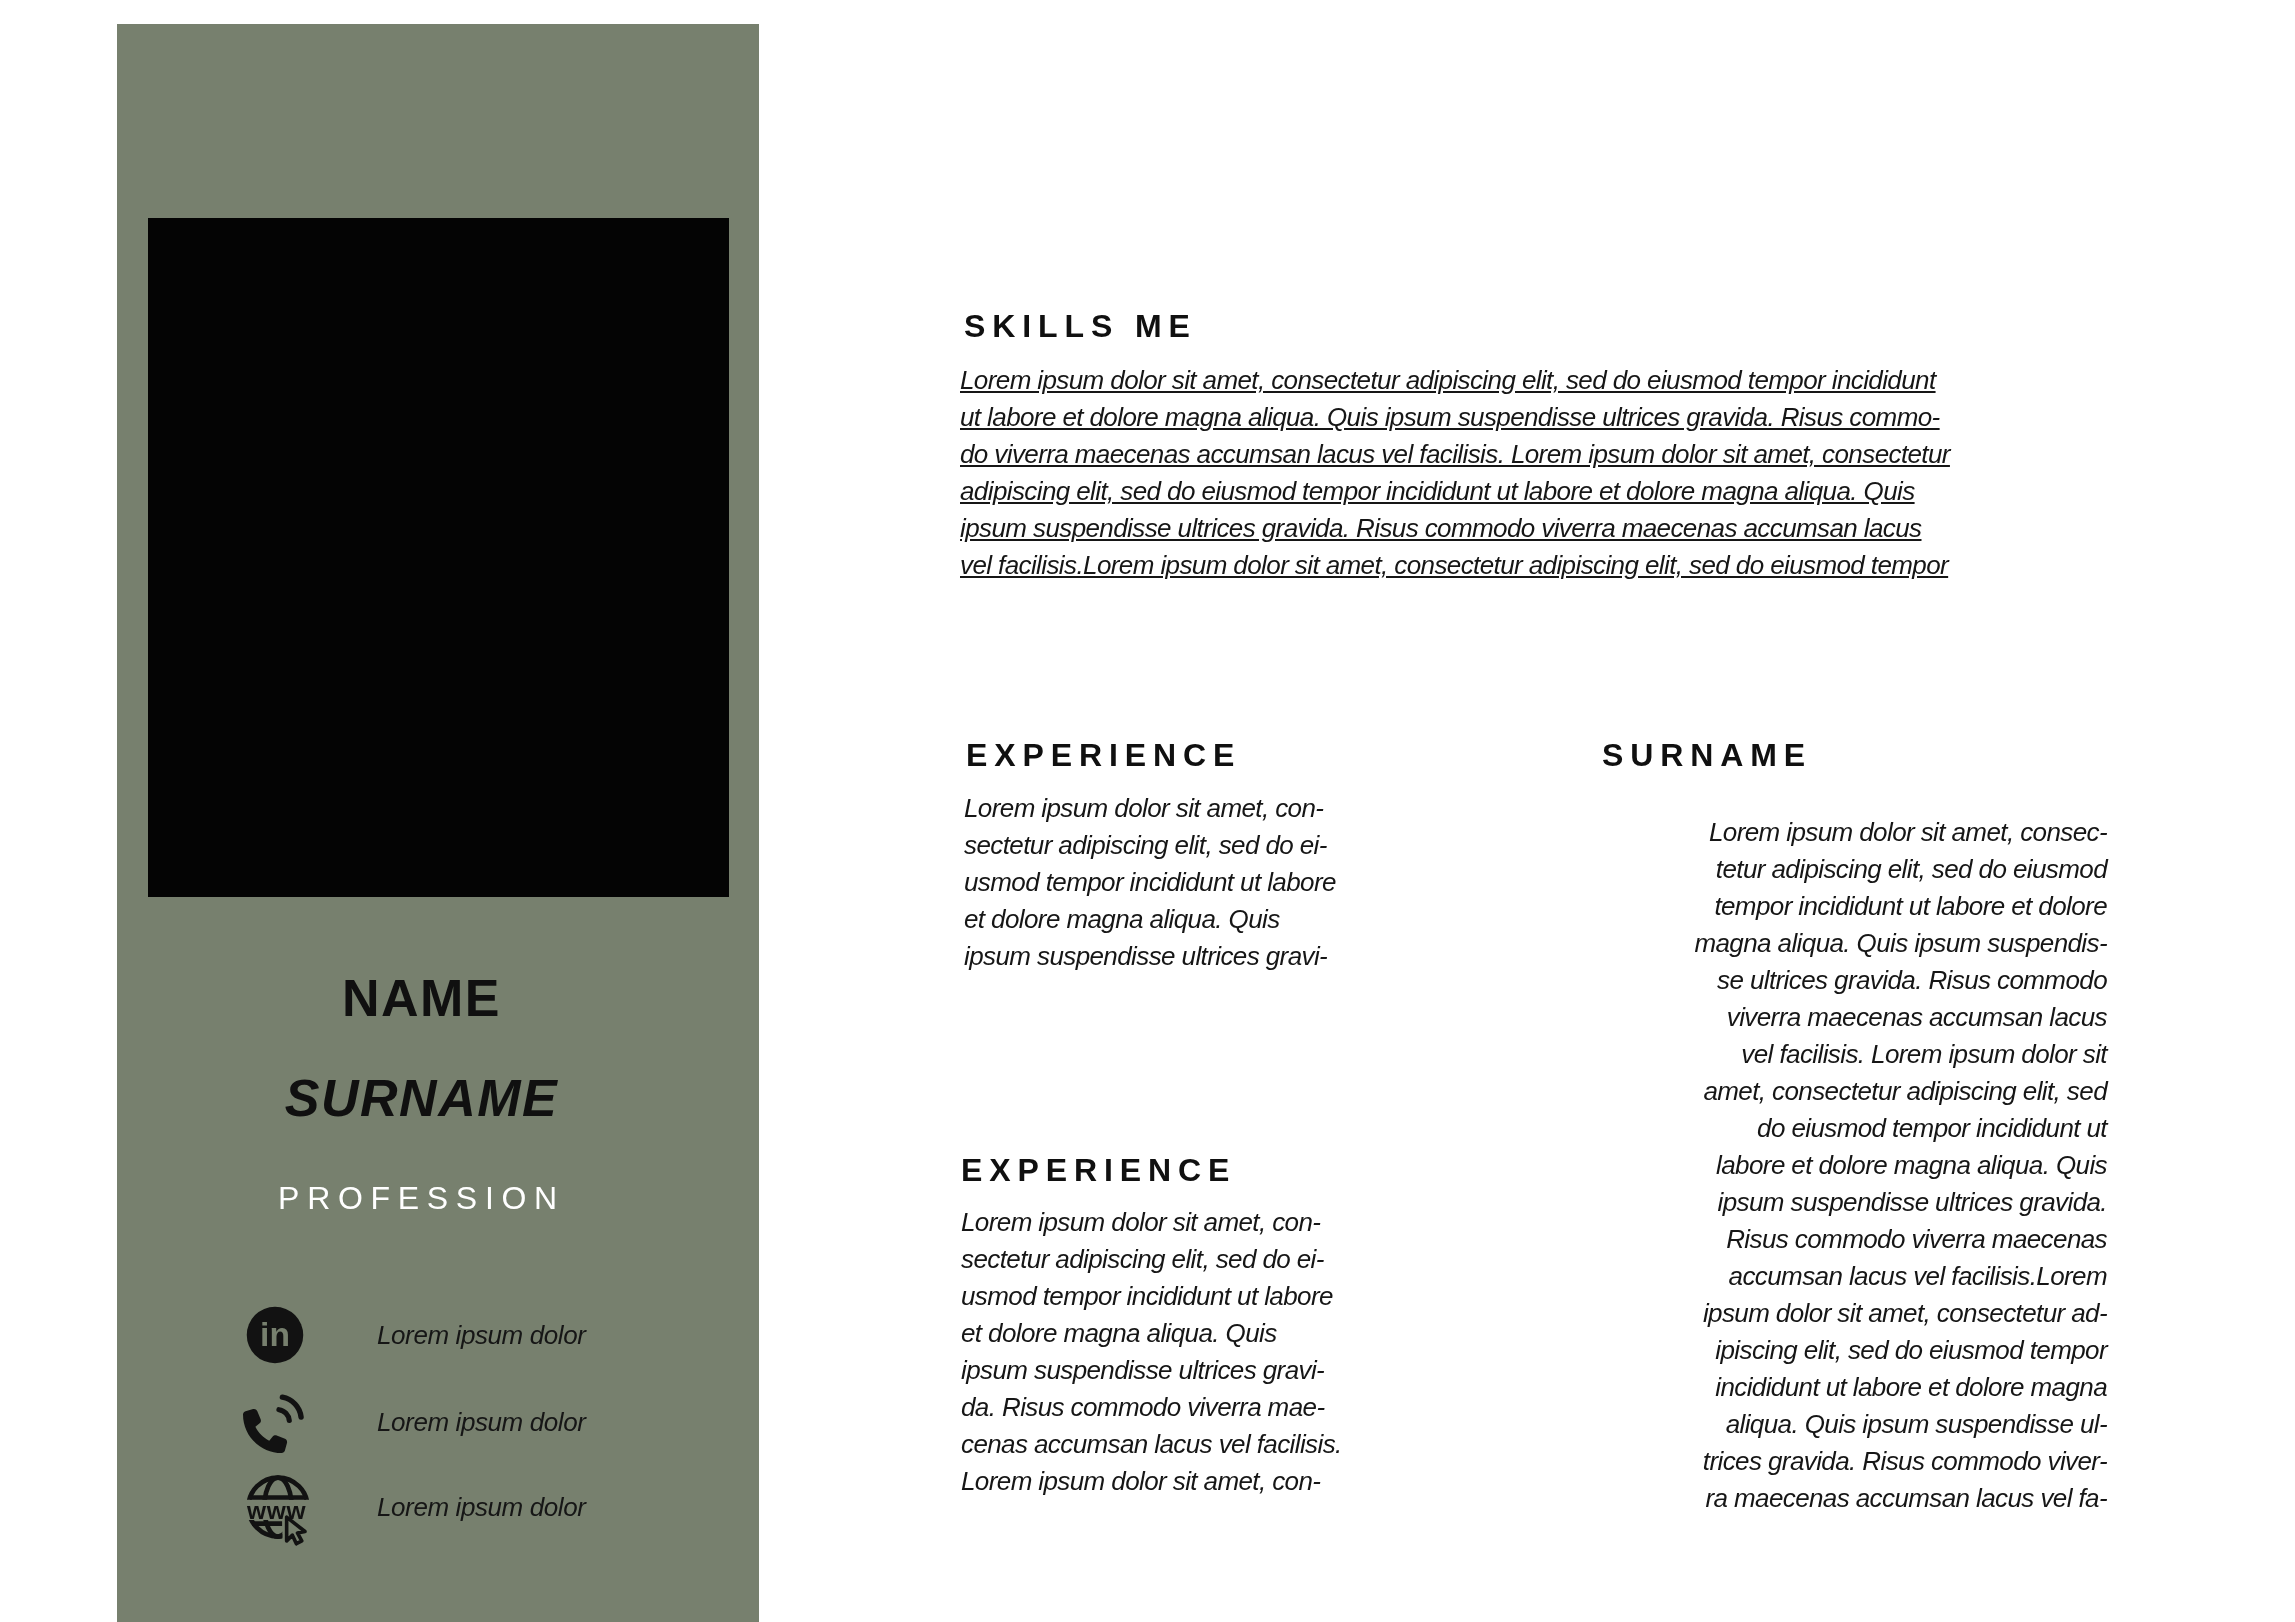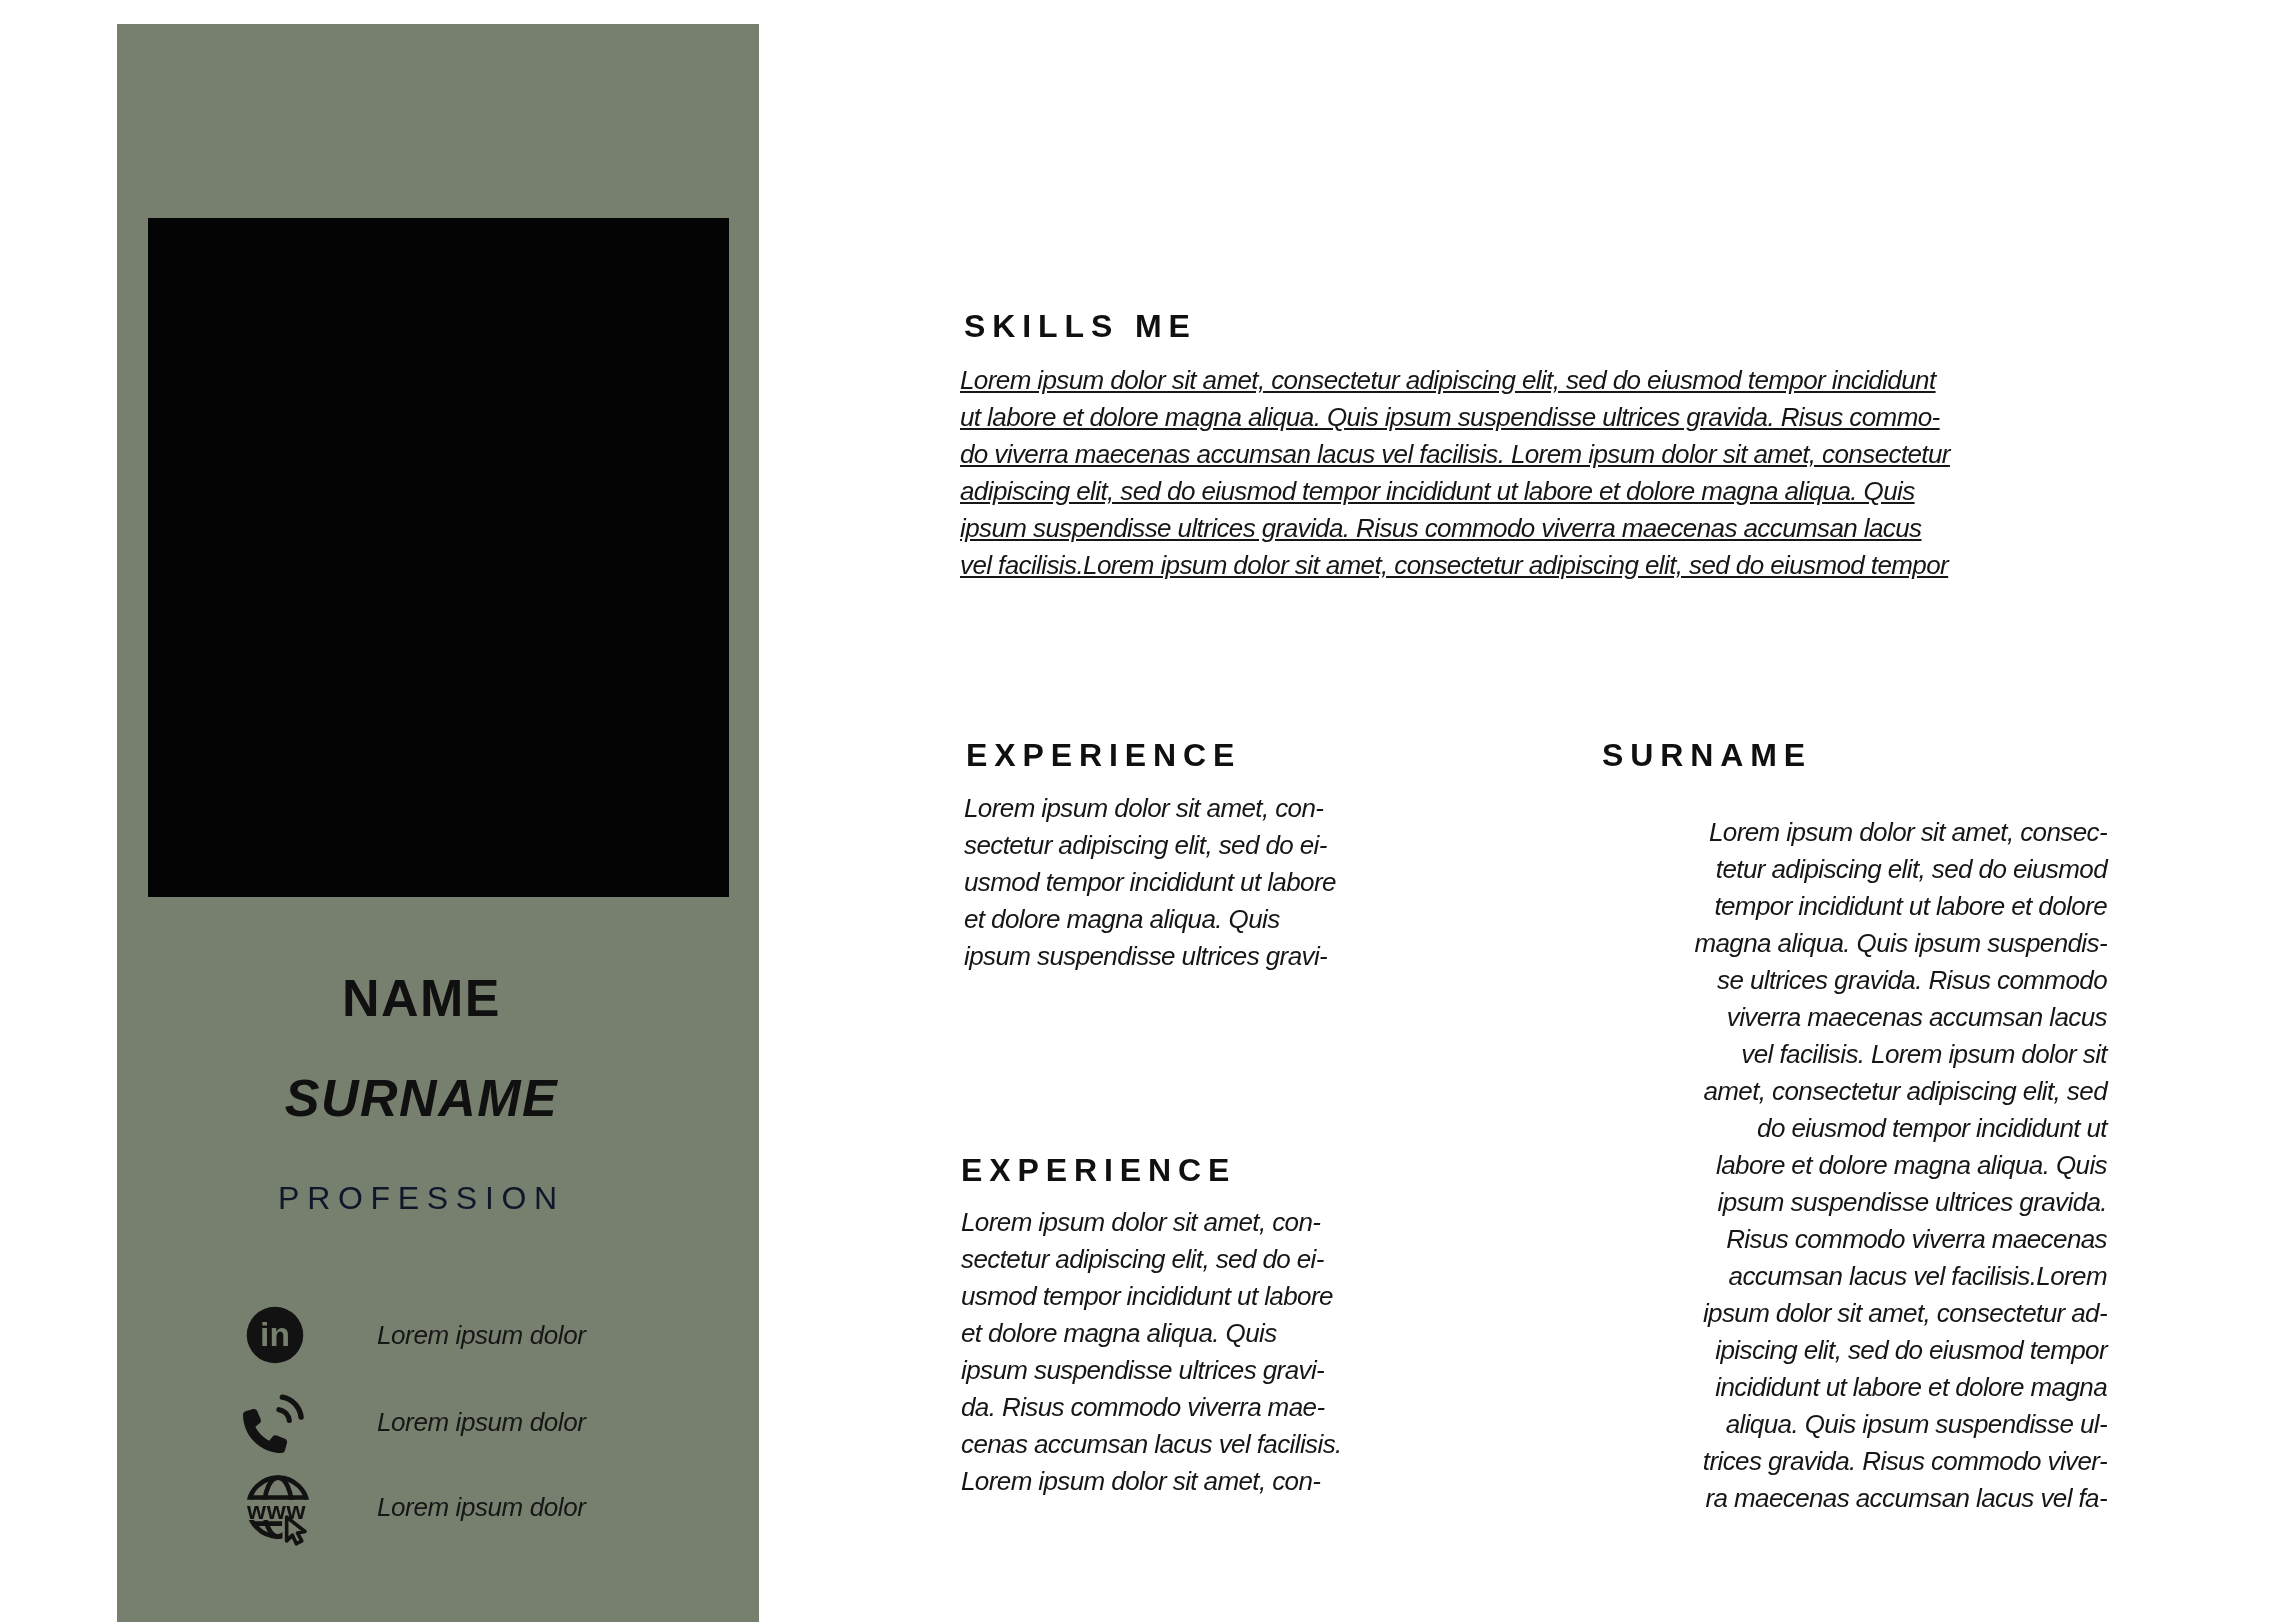--- a/index.html
+++ b/index.html
@@ -4,21 +4,21 @@
 <style>
   html,body{margin:0;padding:0;background:#ffffff;}
   .page{
     position:relative;width:2295px;height:1623px;background:#ffffff;overflow:hidden;
     font-family:"Liberation Sans","DejaVu Sans",sans-serif;color:#1c1c1c;
   }
   .sidebar{position:absolute;left:117px;top:0;width:642px;height:1623px;background:#77806e;margin-top:24px;}
   .photo{position:absolute;left:31px;top:194px;width:581px;height:679px;background:#040404;}
   .title-block{position:absolute;left:0;width:609px;text-align:center;}
   .name-line{font-weight:bold;font-size:52px;line-height:54px;letter-spacing:1.5px;color:#101010;}
-  .profession-line{font-weight:normal;font-size:32px;line-height:35px;letter-spacing:7.7px;color:#0f172a;}
+  .profession-line{font-weight:normal;font-size:32px;line-height:35px;letter-spacing:7.7px;color:#ffffff;}
   .contact-icon{position:absolute;}
   .contact-label{position:absolute;left:260px;font-style:italic;font-size:26px;line-height:37px;letter-spacing:-0.4px;color:#161616;text-align:right;}
   .sec-title{position:absolute;font-weight:bold;font-size:32px;line-height:37px;letter-spacing:6.9px;color:#101010;white-space:nowrap;}
   .para{
     position:absolute;font-style:italic;font-size:26px;line-height:37px;letter-spacing:-0.6px;
     color:#161616;white-space:pre-line;
   }
   svg text{font-family:"Liberation Sans","DejaVu Sans",sans-serif;}
 </style>
 </head>

